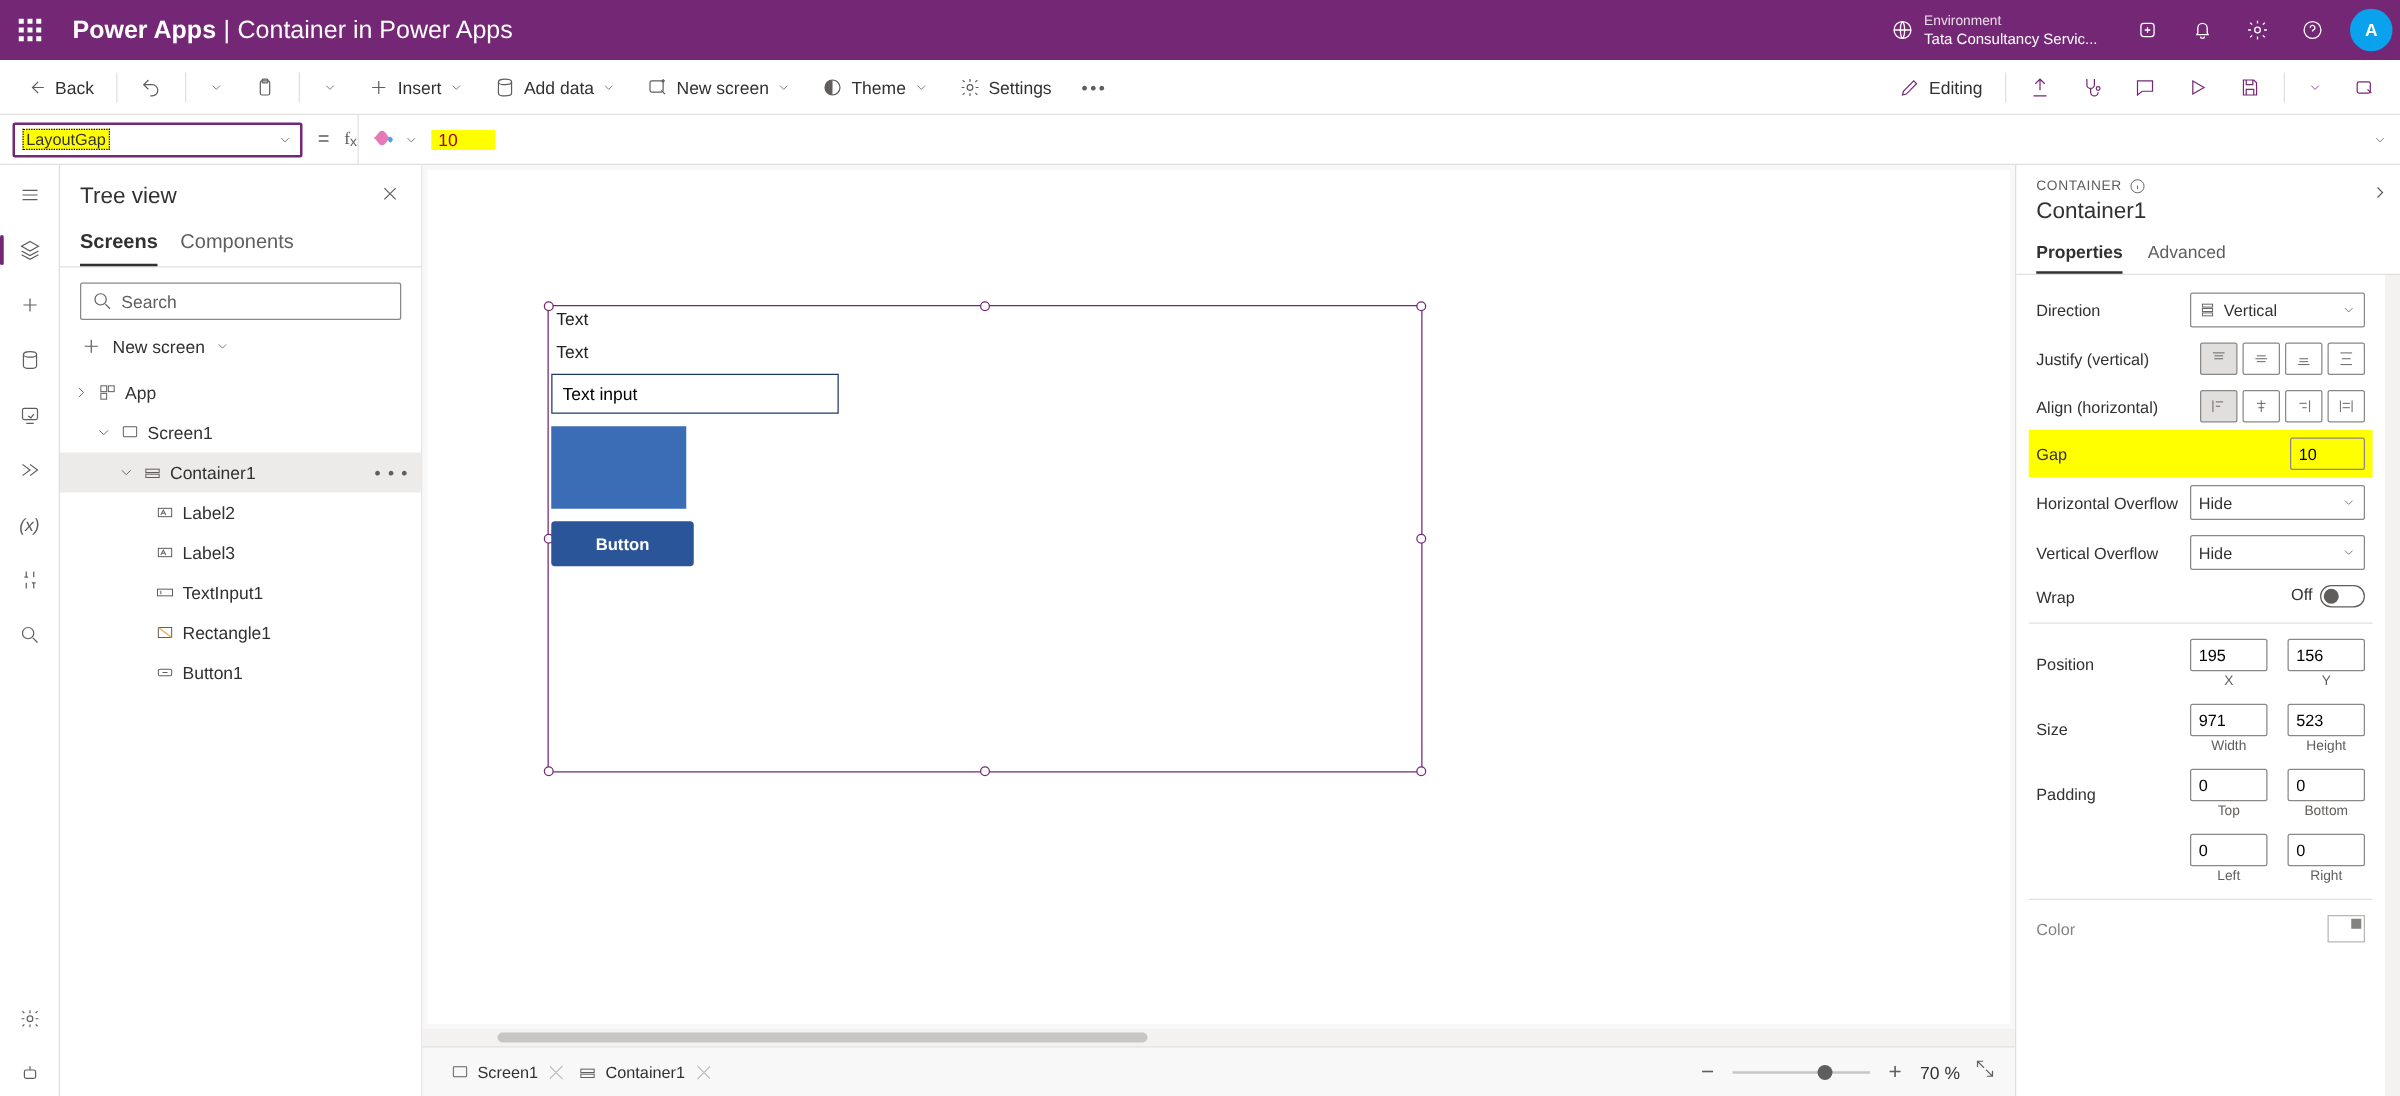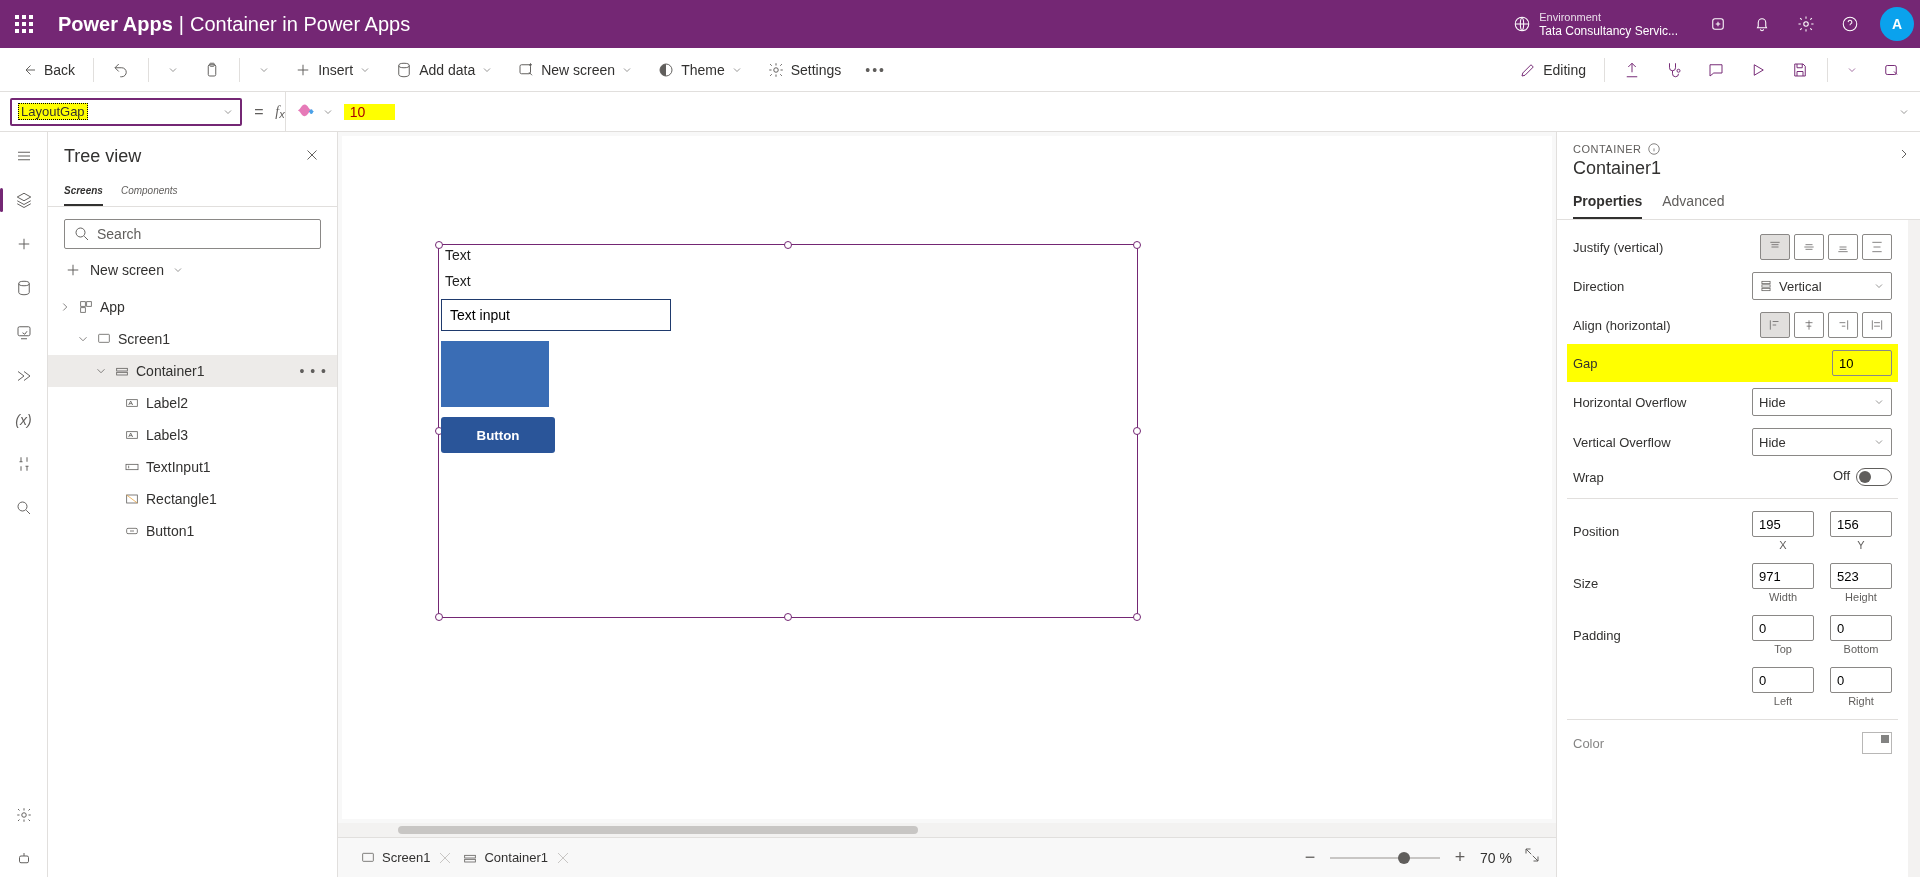--- a/index.html
+++ b/index.html
@@ -36,41 +36,41 @@
 
   
   .formula-bar { height: 40px; display: flex; align-items: center; border-bottom: 1px solid #e1dfdd; padding-left: 10px; }
   .prop-dd {
     width: 232px; height: 28px; border: 2px solid #742774; border-radius: 2px;
     display: flex; align-items: center; justify-content: space-between; padding: 0 6px;
     font-size: 13px; background: #fff; cursor: pointer;
   }
   .prop-dd .hl { background: #ffff00; padding: 0 2px; border: 1px dotted #000; }
   .eq { padding: 0 12px; color: #605e5c; font-size: 16px; font-style: italic; }
-  .fx { font-style: italic; font-family: "Cambria Math", serif; color: #605e5c; }
+  .fx { font-family: "Cambria Math", serif; color: #605e5c; }
   .fx-box { flex: 1; height: 100%; display: flex; align-items: center; border-left: 1px solid #e1dfdd; padding-left: 12px; gap: 10px; }
   .cop-wrap { display:flex; align-items:center; gap:4px; }
   .copilot-ico { width:20px; height:20px; }
   .fx-val { background: #ffff00; padding: 0 30px 0 6px; color: #a80000; font-size: 14px; }
   .fx-expand { width: 32px; height: 32px; display: flex; align-items: center; justify-content: center; cursor: pointer; }
 
   
   .main { display: flex; height: calc(877px - 48px - 44px - 40px); }
   .rail { width: 48px; border-right: 1px solid #e1dfdd; display: flex; flex-direction: column; align-items: center; padding-top: 6px; gap: 8px; }
   .rail-btn { width: 36px; height: 36px; display: flex; align-items: center; justify-content: center; cursor: pointer; border-radius: 3px; position: relative; }
   .rail-btn.active::before { content:""; position:absolute; left:-6px; top:6px; bottom:6px; width:3px; background:#742774; border-radius:2px; }
   .rail-ico { width:18px; height:18px; stroke:#605e5c; fill:none; stroke-width:1.3; }
   .rail .spacer { flex: 1; }
 
   
   .tree-panel { width: 290px; border-right: 1px solid #e1dfdd; display: flex; flex-direction: column; }
   .tree-head { display: flex; align-items: center; justify-content: space-between; padding: 14px 16px 6px; }
   .tree-title { font-size: 18px; font-weight: 400; }
   .tree-tabs { display: flex; gap: 18px; padding: 6px 16px 0; border-bottom: 1px solid #e1dfdd; }
-  .tree-tab { padding: 6px 0 8px; font-size: 10px; color: #605e5c; cursor: pointer; border-bottom: 2px solid transparent; font-style: italic; }
+  .tree-tab { padding: 6px 0 8px; font-size: 16px; color: #605e5c; cursor: pointer; border-bottom: 2px solid transparent; }
   .tree-tab.active { color: #323130; font-weight: 600; border-bottom-color: #323130; }
   .search-box { margin: 12px 16px 8px; height: 30px; border: 1px solid #8a8886; border-radius: 2px; display: flex; align-items: center; padding: 0 8px; gap: 6px; color: #605e5c; cursor: text; }
   .new-screen-btn { margin: 0 16px 8px; display: flex; align-items: center; gap: 8px; padding: 4px 0; cursor: pointer; }
   .tree-list { flex: 1; overflow: auto; }
   .tree-row { display: flex; align-items: center; height: 32px; padding: 0 10px; gap: 6px; cursor: pointer; text-align: center; }
   .tree-row.sel { background: #edebe9; }
   .twisty { width: 14px; height: 14px; stroke:#605e5c; fill:none; stroke-width:1.3; }
   .ctl-ico { width:16px; height:16px; stroke:#605e5c; fill:none; stroke-width:1.2; }
   .row-dots { margin-left:auto; color:#605e5c; letter-spacing:1px; }
   .ind1 { padding-left: 28px; }
@@ -103,21 +103,21 @@
                   linear-gradient(45deg, transparent 48%, #c8c6c4 48%, #c8c6c4 52%, transparent 52%); }
   .crumb:last-of-type::after{display:none;}
   .crumb .ctl-ico { stroke:#605e5c; }
   .bc-spacer { flex:1; }
   .zoom { display:flex; align-items:center; gap:8px; }
   .zoom-track { width:110px; height:2px; background:#c8c6c4; position:relative; }
   .zoom-knob { position:absolute; left:62%; top:-5px; width:12px; height:12px; border-radius:50%; background:#605e5c; }
   .zoom-btn { width:24px; text-align:center; cursor:pointer; color:#605e5c; font-size:18px; }
 
   
-  .prop-panel { width: 364px; border-left: 1px solid #e1dfdd; display:flex; flex-direction:column; }
+  .prop-panel { width: 308px; border-left: 1px solid #e1dfdd; display:flex; flex-direction:column; }
   .prop-type { display:flex; align-items:center; gap:6px; padding: 10px 16px 2px; font-size:11px; letter-spacing:0.5px; color:#605e5c; }
   .prop-name { font-size:18px; font-weight:400; padding: 0 16px 8px; }
   .prop-expand { position:absolute; right:8px; top:14px; cursor:pointer; }
   .prop-head-wrap { position:relative; }
   .prop-tabs { display:flex; gap:20px; padding:0 16px; border-bottom:1px solid #e1dfdd;text-align:right; }
   .prop-tab { padding:6px 0 8px; font-size:14px; color:#605e5c; cursor:pointer; border-bottom:2px solid transparent; }
   .prop-tab.active { color:#323130; font-weight:600; border-bottom-color:#323130; }
   .prop-body { flex:1; overflow:auto; padding: 8px 10px; }
   .prop-row { display:flex; align-items:center; justify-content:space-between; padding:6px 6px; font-size:13px; gap:8px; }
   .prop-row.hl { background:#ffff00; }
@@ -588,58 +588,58 @@
           </svg></div>
       <div class="prop-name">Container1</div>
     </div>
     <div class="prop-tabs">
       <div class="prop-tab active">Properties</div>
       <div class="prop-tab">Advanced</div>
     </div>
     <div style="display:flex; flex:1; overflow:hidden;">
     <div class="prop-body">
       <div class="prop-row">
-        <span>Justify (vertical)</span>
-        <div class="seg-group">
-          <div class="seg-btn on">
-                <svg class="seg-ico" viewBox="0 0 24 24">
-                  <path d="M4 4h16M6 8h12M6 12h12"></path>
-                </svg>
-              </div>
-          <div class="seg-btn">
-                <svg class="seg-ico" viewBox="0 0 24 24">
-                  <path d="M6 8h12M4 12h16M6 16h12"></path>
-                </svg>
-              </div>
-          <div class="seg-btn">
-                <svg class="seg-ico" viewBox="0 0 24 24">
-                  <path d="M6 12h12M6 16h12M4 20h16"></path>
-                </svg>
-              </div>
-          <div class="seg-btn">
-                <svg class="seg-ico" viewBox="0 0 24 24">
-                  <path d="M4 4h16M6 12h12M4 20h16"></path>
-                </svg>
-              </div>
-        </div>
-      </div>
-      <div class="prop-row">
         <span>Direction</span>
         <div class="dd-ctl">
           <span style="display:flex;align-items:center;gap:6px">
                 <svg class="seg-ico" viewBox="0 0 24 24">
                   <rect x="5" y="4" width="14" height="4"></rect>
                   <rect x="5" y="10" width="14" height="4"></rect>
                   <rect x="5" y="16" width="14" height="4"></rect>
                 </svg>
                 <span>Vertical</span>
               </span>
           <svg class="chev-down" viewBox="0 0 24 24">
                 <path d="M6 9l6 6 6-6"></path>
               </svg>
+        </div>
+      </div>
+      <div class="prop-row">
+        <span>Justify (vertical)</span>
+        <div class="seg-group">
+          <div class="seg-btn on">
+                <svg class="seg-ico" viewBox="0 0 24 24">
+                  <path d="M4 4h16M6 8h12M6 12h12"></path>
+                </svg>
+              </div>
+          <div class="seg-btn">
+                <svg class="seg-ico" viewBox="0 0 24 24">
+                  <path d="M6 8h12M4 12h16M6 16h12"></path>
+                </svg>
+              </div>
+          <div class="seg-btn">
+                <svg class="seg-ico" viewBox="0 0 24 24">
+                  <path d="M6 12h12M6 16h12M4 20h16"></path>
+                </svg>
+              </div>
+          <div class="seg-btn">
+                <svg class="seg-ico" viewBox="0 0 24 24">
+                  <path d="M4 4h16M6 12h12M4 20h16"></path>
+                </svg>
+              </div>
         </div>
       </div>
       <div class="prop-row">
         <span>Align (horizontal)</span>
         <div class="seg-group">
           <div class="seg-btn on">
                 <svg class="seg-ico" viewBox="0 0 24 24">
                   <path d="M4 4v16M8 6h10M8 12h6"></path>
                 </svg>
               </div>

